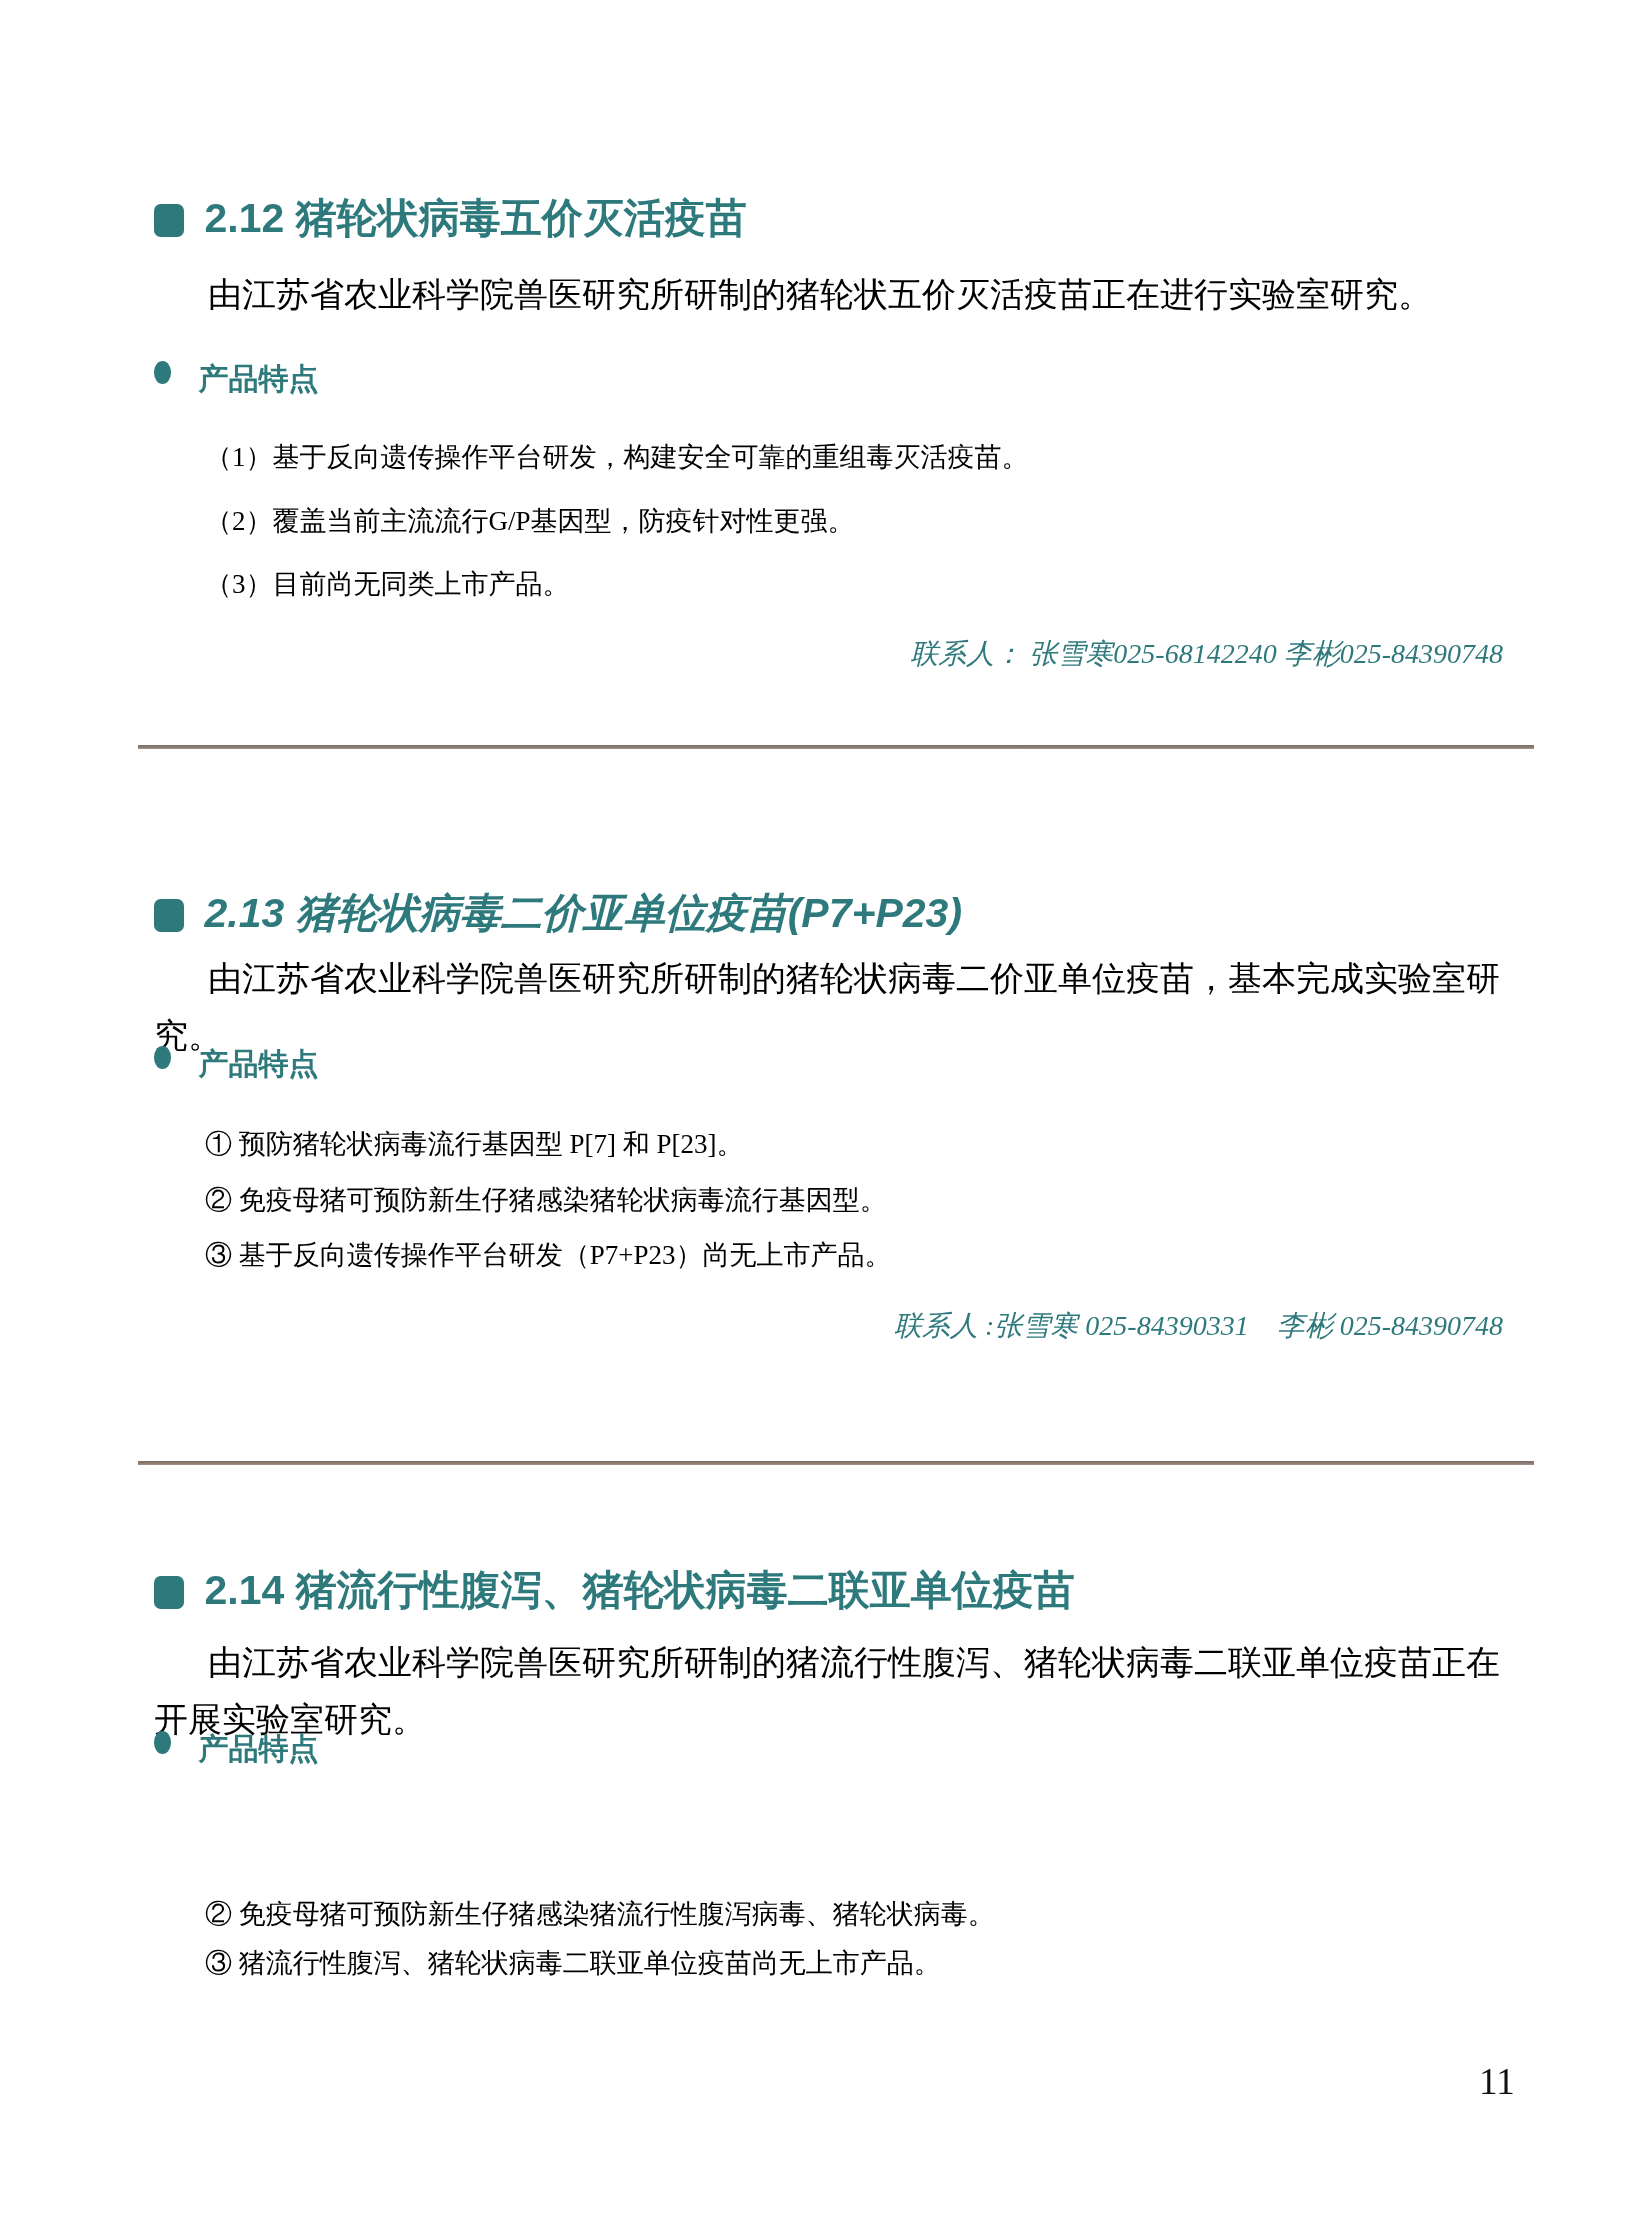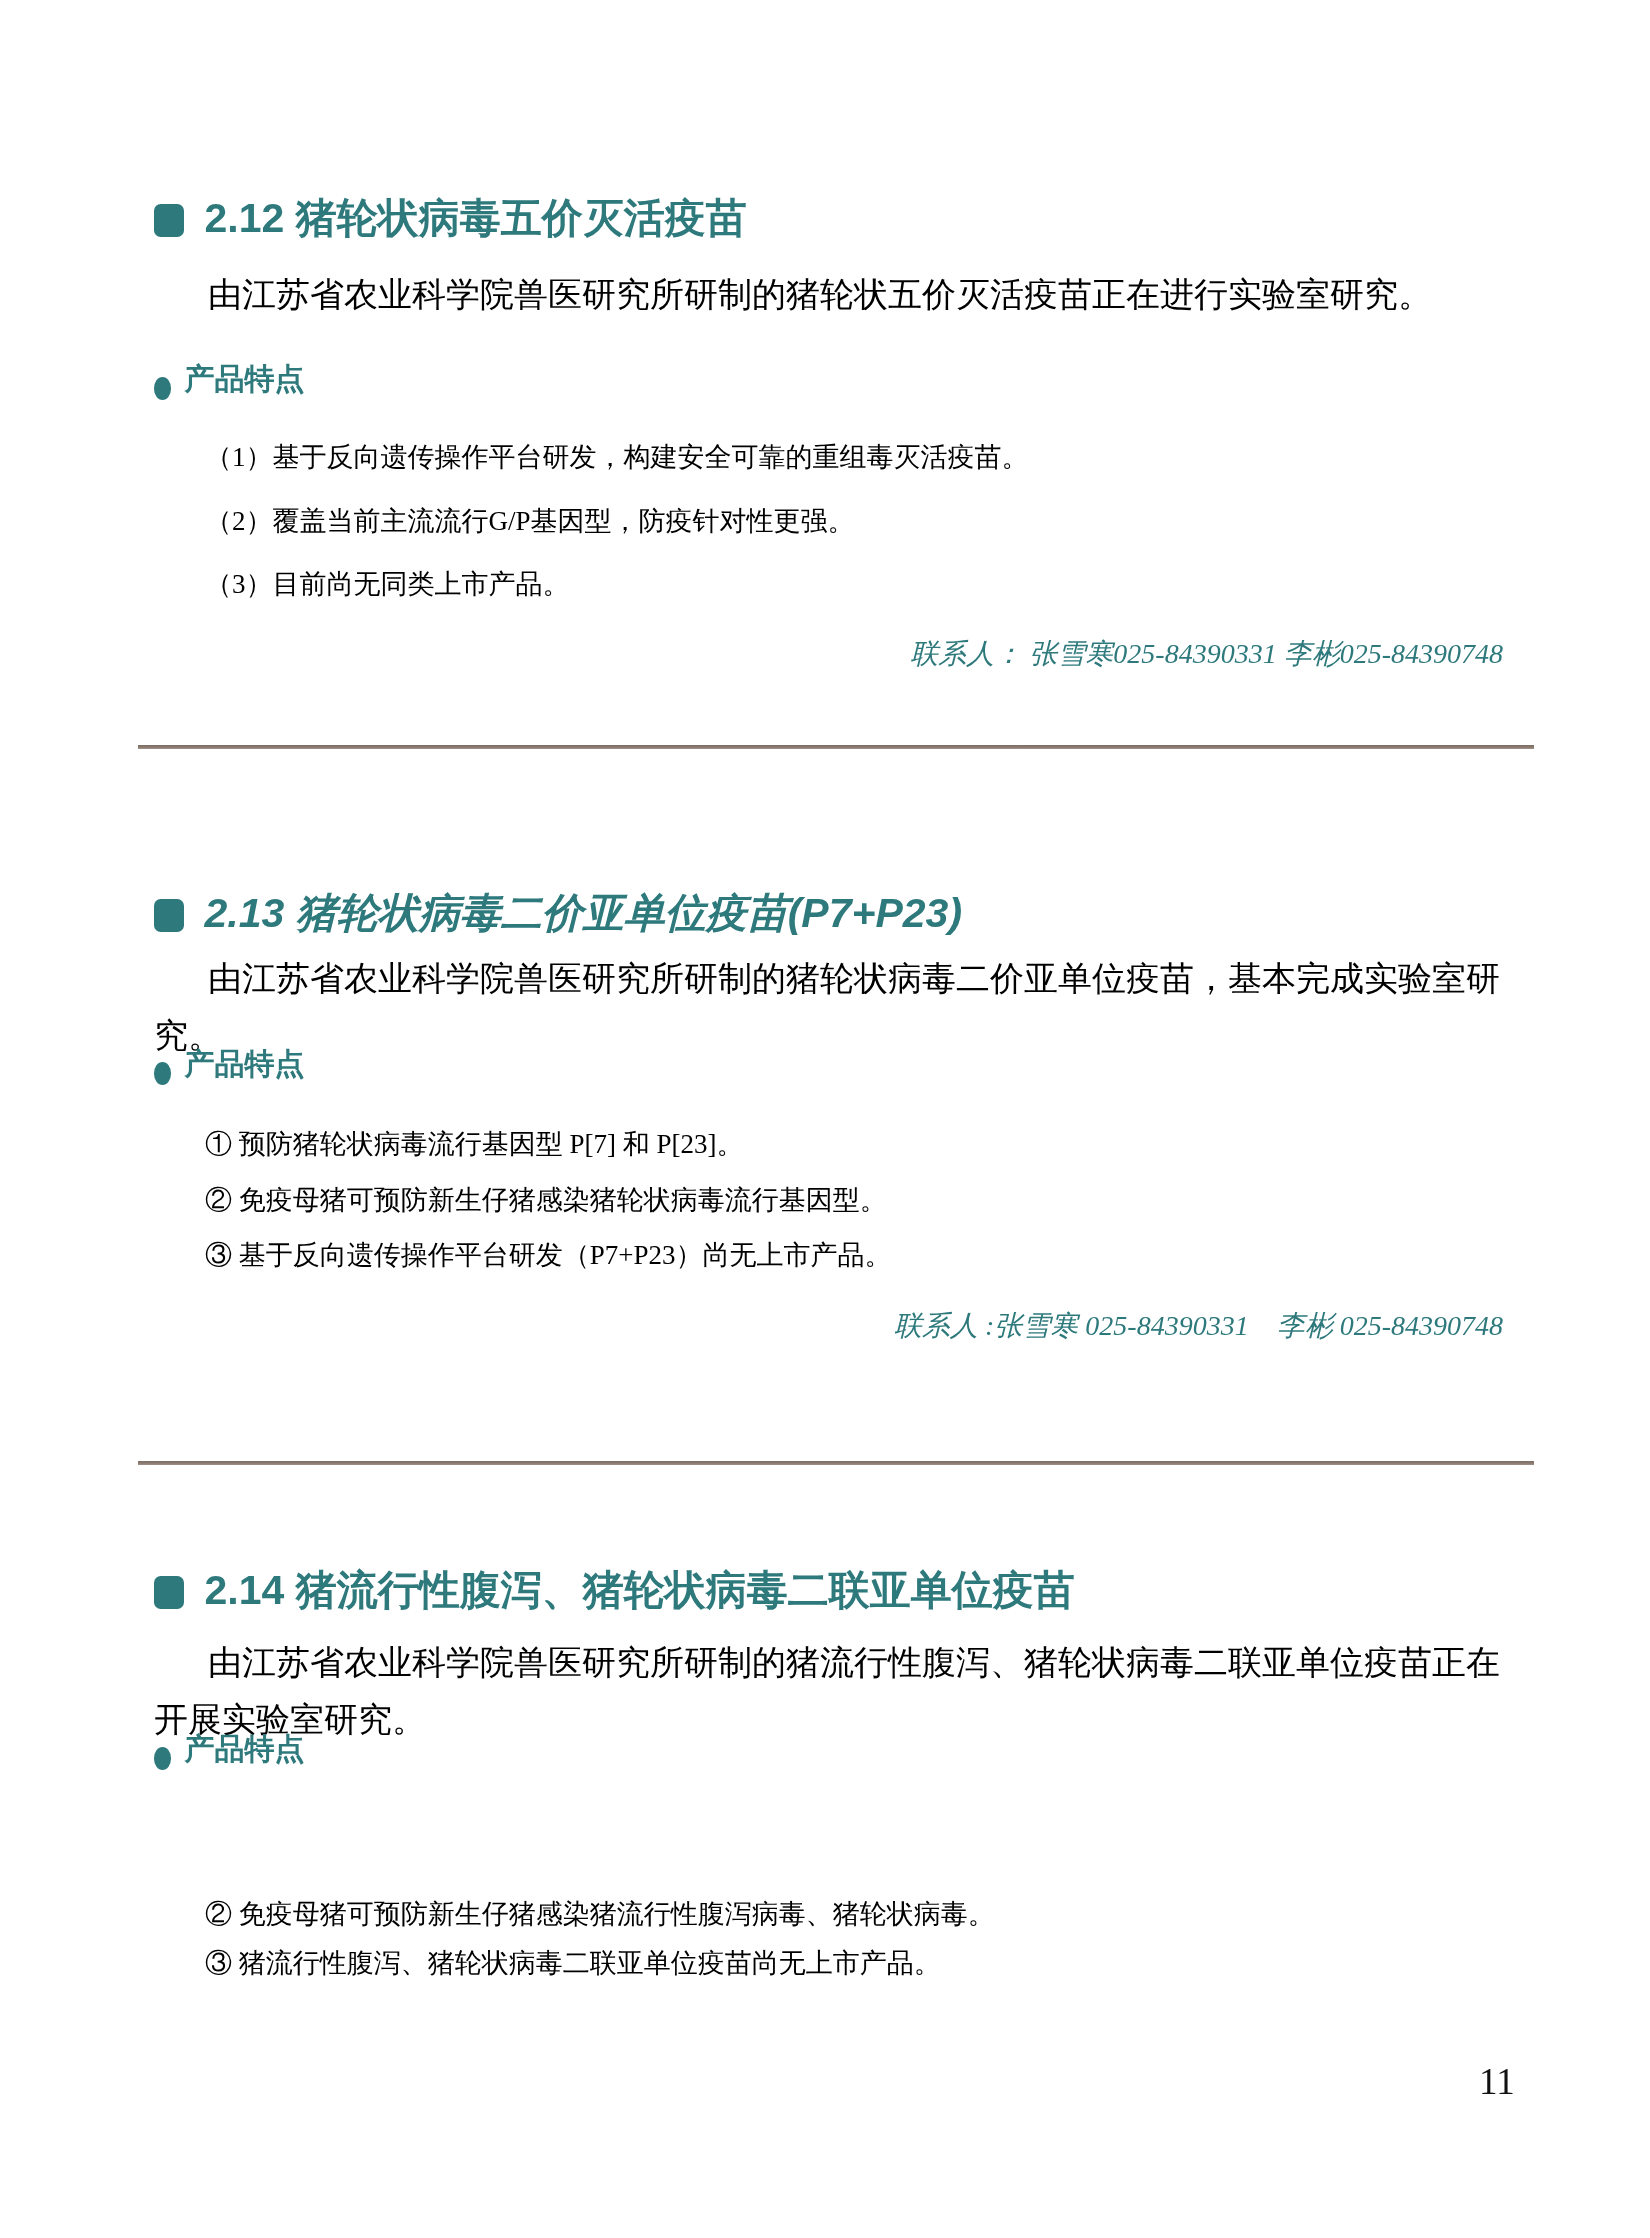--- a/index.html
+++ b/index.html
@@ -24,21 +24,21 @@
     background:#2E797C; border-radius:6.7px;
     margin-top:3.1px;
   }
   .intro {
     position:absolute; left:154px; width:1346px;
     font-size:34px; line-height:57px;
     text-indent:54px; margin:0;
   }
   .features {
     position:absolute; left:154px;
-    display:flex; align-items:flex-end; gap:13px;
+    display:flex; align-items:flex-start; gap:27px;
     font-family:"Liberation Sans","DejaVu Sans",sans-serif;
     font-weight:bold; font-size:30px; color:#2E797C;
     white-space:nowrap;
   }
   .bullet-dot {
     flex:0 0 auto;
     width:17.4px; height:23px;
     background:#2E797C; border-radius:50%;
     margin-top:2.1px;
   }
@@ -82,21 +82,21 @@
 
   <div class="features" style="top:359px;">
     <span class="bullet-dot"></span>
     <span>产品特点</span>
   </div>
 
   <p class="item" style="top:439px;">（1）基于反向遗传操作平台研发，构建安全可靠的重组毒灭活疫苗。</p>
   <p class="item" style="top:503px;">（2）覆盖当前主流流行G/P基因型，防疫针对性更强。</p>
   <p class="item" style="top:566px;">（3）目前尚无同类上市产品。</p>
 
-  <p class="contact" style="top:635px;">联系人： 张雪寒025-84390331 李彬025-84390748</p>
+  <p class="contact" style="top:635px;">联系人： 张雪寒025-68142240 李彬025-84390748</p>
 
   <div class="divider" style="top:745px;"></div>
 
   <div class="section-heading" style="top:886px;font-style:italic;">
     <span class="bullet-square"></span>
     <span>2.13 猪轮状病毒二价亚单位疫苗(P7+P23)</span>
   </div>
 
   <p class="intro" style="top:950px;">由江苏省农业科学院兽医研究所研制的猪轮状病毒二价亚单位疫苗，基本完成实验室研究。</p>
 

